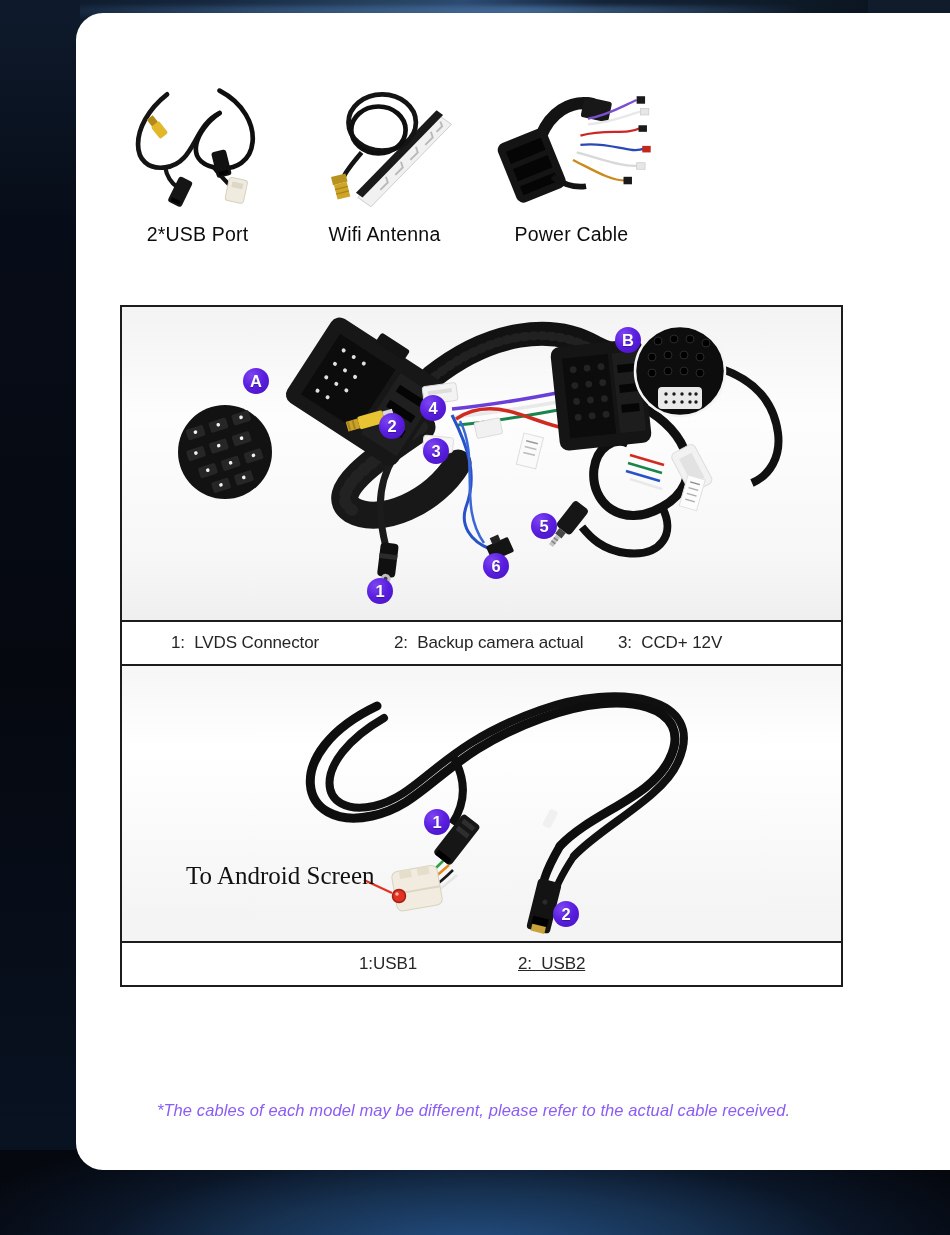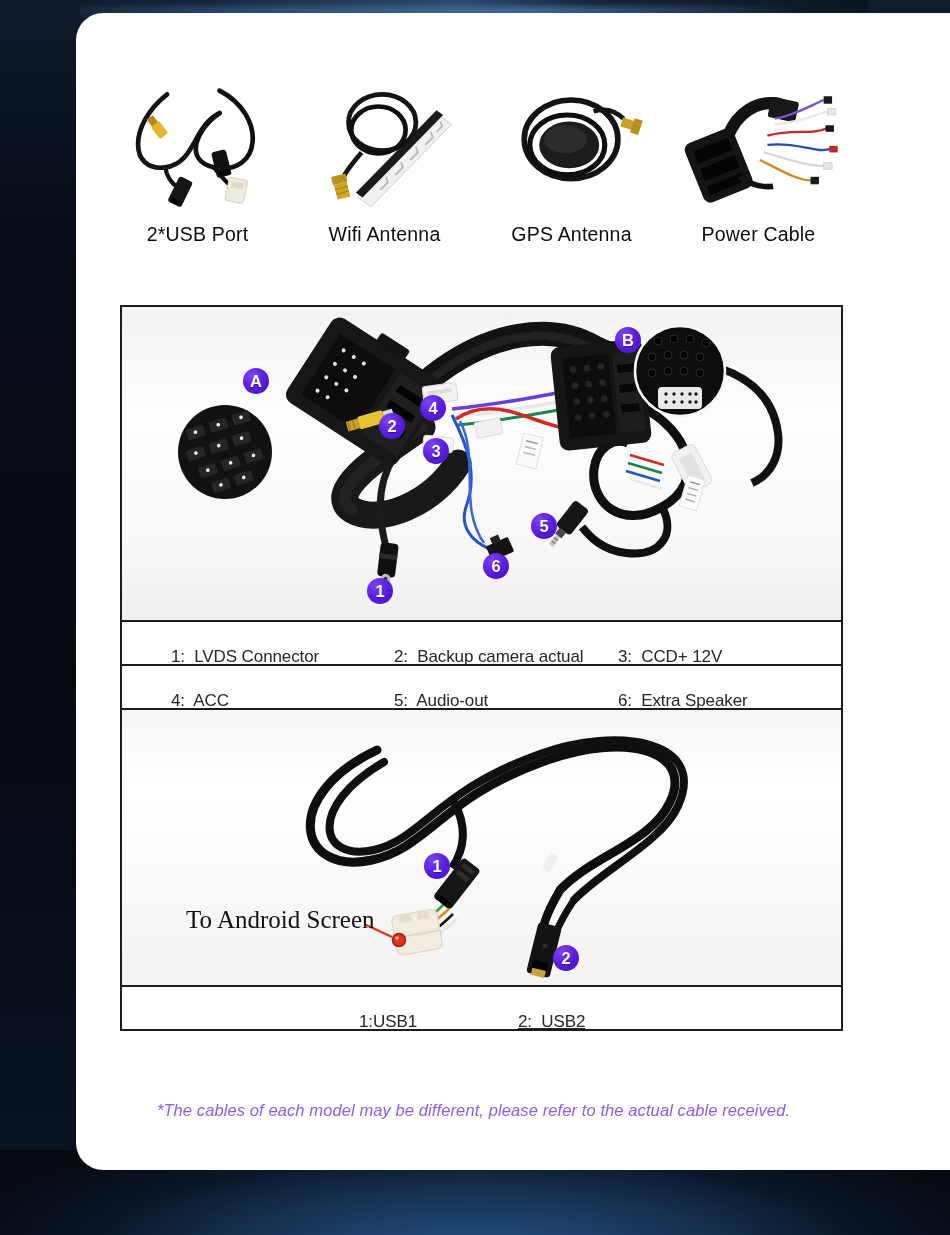--- a/index.html
+++ b/index.html
@@ -55,21 +55,21 @@
   }
   .diagram{position:relative;overflow:hidden;}
   .diagram svg{position:absolute;left:0;top:0;}
   .main-diagram{height:313px;background:linear-gradient(180deg,#f3f3f3 0%,#fdfdfd 35%,#f7f7f7 80%,#efefef 100%);}
   .usb-diagram{height:275px;border-top:2px solid #1c1c1c;background:linear-gradient(180deg,#f6f6f6 0%,#ffffff 30%,#f4f4f4 92%);}
   .legend-row{
     position:relative;height:42px;border-top:2px solid #1c1c1c;background:#fff;
   }
   .legend-cell{
     position:absolute;top:50%;transform:translateY(-50%);
-    font-size:17px;color:#262626;white-space:pre;letter-spacing:-0.1px;margin-top:14px;
+    font-size:17px;color:#262626;white-space:pre;letter-spacing:-0.1px;
   }
   .c1{left:49px;} .c2{left:272px;} .c3{left:496px;}
   .usb-row .u1{left:237px;} .usb-row .u2{left:396px;text-decoration:underline;}
   
   .marker{
     position:absolute;width:26px;height:26px;border-radius:50%;
     background:radial-gradient(circle at 34% 28%,#7d45f2 0%,#5a1ee0 48%,#4411bd 100%);
     color:#fff;font-weight:bold;font-size:16.5px;
     display:flex;align-items:center;justify-content:center;
     text-shadow:0 1px 1px rgba(0,0,0,.35);
@@ -141,34 +141,20 @@
         <g transform="translate(48,120) rotate(-14)">
           <rect x="-8" y="-12" width="16" height="9" fill="#b8921e"></rect>
           <rect x="-7" y="-3" width="14" height="16" fill="#cfa527"></rect>
           <line x1="-7" y1="2" x2="7" y2="2" stroke="#a8851c" stroke-width="1.5"></line>
           <line x1="-7" y1="7" x2="7" y2="7" stroke="#a8851c" stroke-width="1.5"></line>
         </g>
       </svg>
       <span class="product-label">Wifi Antenna</span>
     </div>
 
-    <div class="product">
-      <svg viewBox="0 0 190 150">
-        <ellipse cx="94" cy="70" rx="50" ry="42" fill="none" stroke="#131313" stroke-width="6"></ellipse>
-        <ellipse cx="90" cy="76" rx="40" ry="32" fill="none" stroke="#0e0e0e" stroke-width="5.5"></ellipse>
-        <path d="M 118,40 C 132,36 142,40 150,48" fill="none" stroke="#131313" stroke-width="5"></path>
-        <ellipse cx="92" cy="76" rx="32" ry="25" fill="#1c1c1c"></ellipse>
-        <ellipse cx="88" cy="70" rx="23" ry="15" fill="#2b2b2b"></ellipse>
-        <g transform="translate(150,52) rotate(18)">
-          <rect x="-2" y="-5" width="16" height="10" fill="#c9a227"></rect>
-          <rect x="10" y="-8" width="9" height="16" fill="#b8921e"></rect>
-        </g>
-      </svg>
-      <span class="product-label">GPS Antenna</span>
-    </div>
 
     <div class="product">
       <svg viewBox="0 0 190 150">
         <path d="M 62,66 C 72,42 92,28 116,32" fill="none" stroke="#131313" stroke-width="13" stroke-linecap="round"></path>
         <g transform="translate(120,38) rotate(12)">
           <rect x="-14" y="-11" width="30" height="22" rx="3" fill="#181818"></rect>
         </g>
         <path d="M 112,48 C 134,44 150,34 164,28" fill="none" stroke="#7a4fd0" stroke-width="2.5"></path>
         <path d="M 112,54 C 138,52 154,44 170,40" fill="none" stroke="#e8e8e8" stroke-width="2.5"></path>
         <path d="M 104,66 C 132,58 152,66 168,58" fill="none" stroke="#cc2626" stroke-width="2.5"></path>
@@ -398,25 +384,20 @@
       <div class="marker" style="left:298px;top:88px;">4</div>
       <div class="marker" style="left:409px;top:206px;">5</div>
       <div class="marker" style="left:361px;top:246px;">6</div>
     </div>
 
     <div class="legend-row">
       <span class="legend-cell c1">1:  LVDS Connector</span>
       <span class="legend-cell c2">2:  Backup camera actual</span>
       <span class="legend-cell c3">3:  CCD+ 12V</span>
     </div>
-    <div class="legend-row">
-      <span class="legend-cell c1">4:  ACC</span>
-      <span class="legend-cell c2">5:  Audio-out</span>
-      <span class="legend-cell c3">6:  Extra Speaker</span>
-    </div>
 
     <div class="diagram usb-diagram">
       <svg width="719" height="275" viewBox="0 0 719 275">
         <path d="M 255,40 C 158,86 176,166 250,150 C 306,138 320,88 420,52 C 506,20 572,42 548,92 C 530,132 470,146 438,180" fill="none" stroke="#0e0e0e" stroke-width="9" stroke-linecap="round"></path>
         <path d="M 262,52 C 186,96 196,152 252,140 C 300,129 316,80 418,44 C 496,16 586,30 556,96 C 540,132 480,160 452,190" fill="none" stroke="#101010" stroke-width="8" stroke-linecap="round"></path>
         <path d="M 332,92 C 346,118 342,140 330,158" fill="none" stroke="#0f0f0f" stroke-width="8"></path>
         <path d="M 438,180 C 424,204 417,222 420,240" fill="none" stroke="#0e0e0e" stroke-width="8.5"></path>
         <path d="M 452,190 C 440,208 432,224 430,236" fill="none" stroke="#101010" stroke-width="7"></path>
         <rect x="424" y="143" width="9" height="19" rx="3" fill="#f0f0f0" transform="rotate(28 428 152)"></rect>
 

